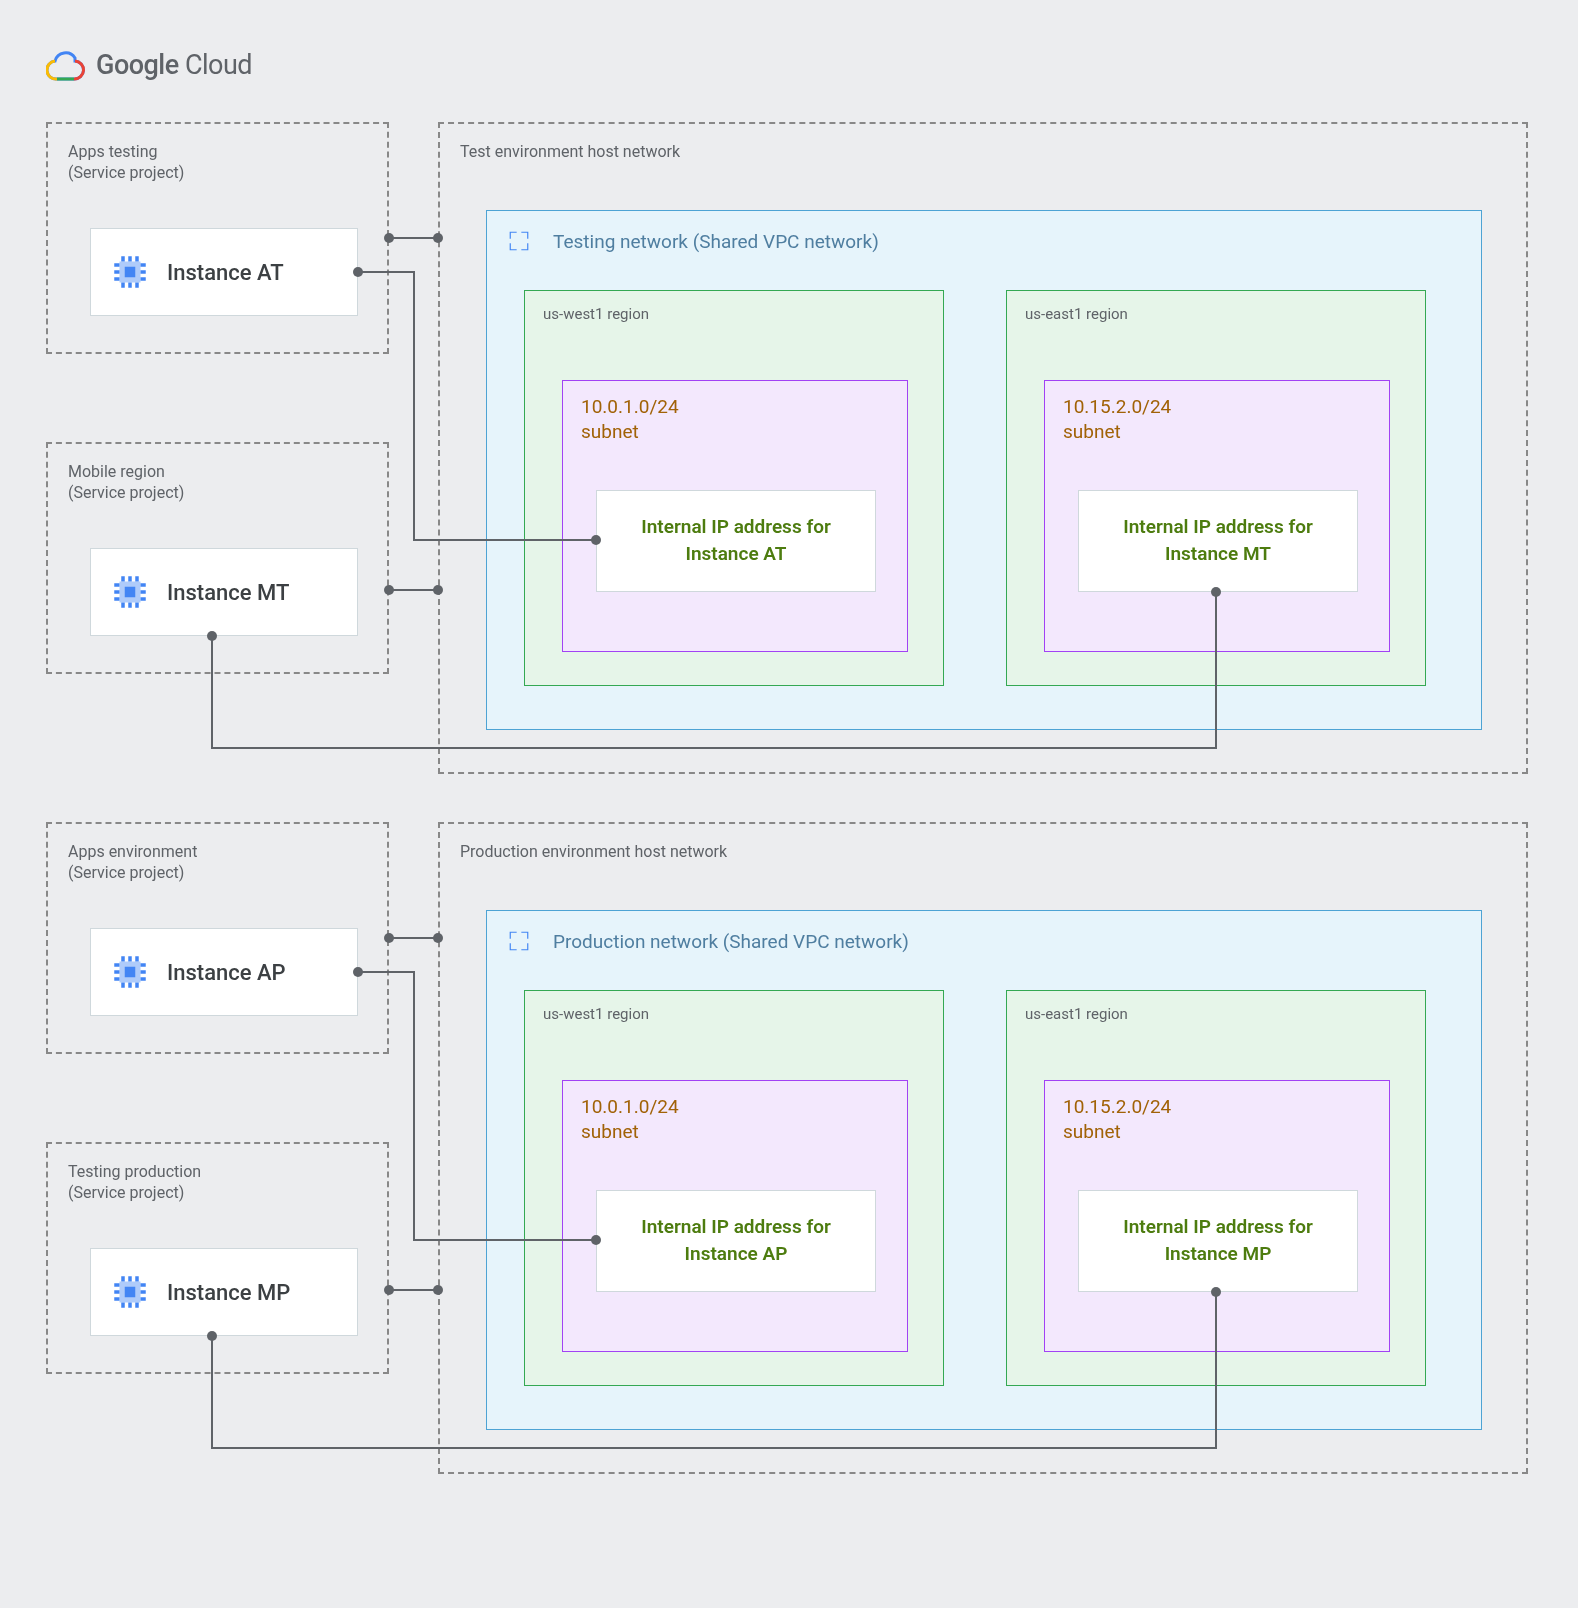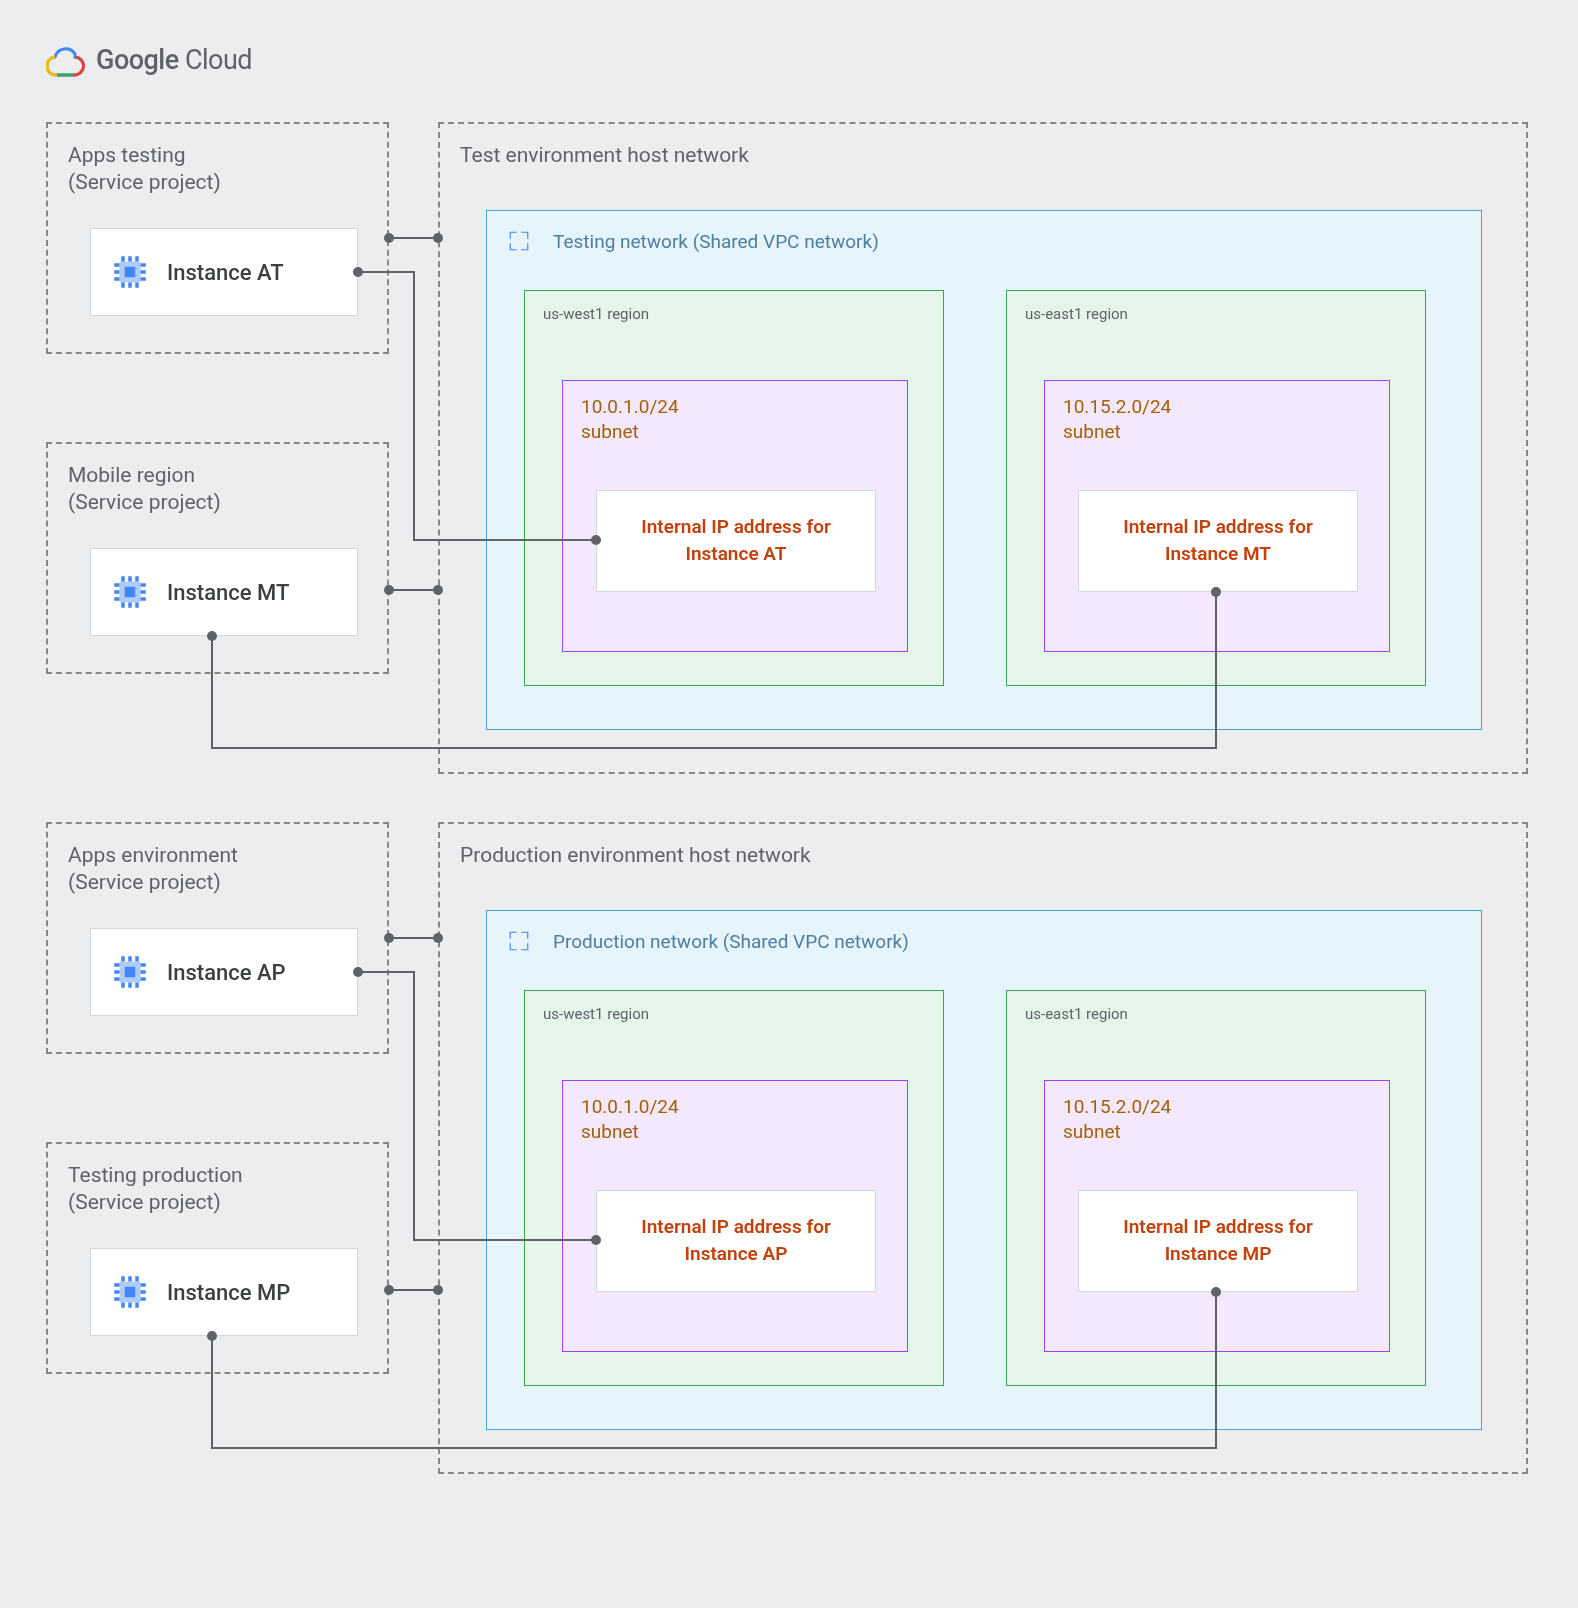--- a/index.html
+++ b/index.html
@@ -14,30 +14,30 @@
   }
   svg.canvas {
     position: absolute;
     top:0; left:0;
     width:1578px; height:1608px;
   }
   .logo {
     position:absolute;
     top:44px; left:46px;
     height:42px;
-    display:flex; gap:10px;
+    display:flex; align-items:center; gap:10px;
   }
   .logo-text { font-size:27px; font-weight:400; color:#5f6368; letter-spacing:-0.5px; }
   .logo-text b { font-weight:500; color:#5f6368; }
   .dashed-box {
     position:absolute;
     border:2px dashed #888;
     background:transparent;
   }
-  .box-title { font-size:21px; color:#5f6368; padding:18px 20px; line-height:1.3; }
+  .box-title { font-size:16px; color:#5f6368; padding:18px 20px; line-height:1.3; }
   .instance-card {
     position:absolute;
     background:#fff;
     border:1px solid #cfd8dc;
     display:flex; align-items:center;
     gap:16px;
     padding:0 18px;
     height:88px;
   }
   .instance-card .label { font-size:22px; font-weight:500; color:#3c4043; }
@@ -59,21 +59,21 @@
     border:1px solid #a142f4;
     padding:14px 18px;
   }
   .subnet-title { font-size:19px; color:#a16207; line-height:1.3; }
   .ip-card {
     position:absolute;
     background:#fff;
     border:1px solid #cfd8dc;
     text-align:center;
     display:flex; align-items:center; justify-content:center;
-    font-size:19px; font-weight:600; color:#c2410c;
+    font-size:19px; font-weight:600; color:#4d7c0f;
     line-height:1.4;
     padding:0 10px;
   }
   .dot { fill:#5f6368; }
   .line { stroke:#5f6368; stroke-width:2; fill:none; }
 </style>
 </head>
 <body>
 
 <div class="logo">

